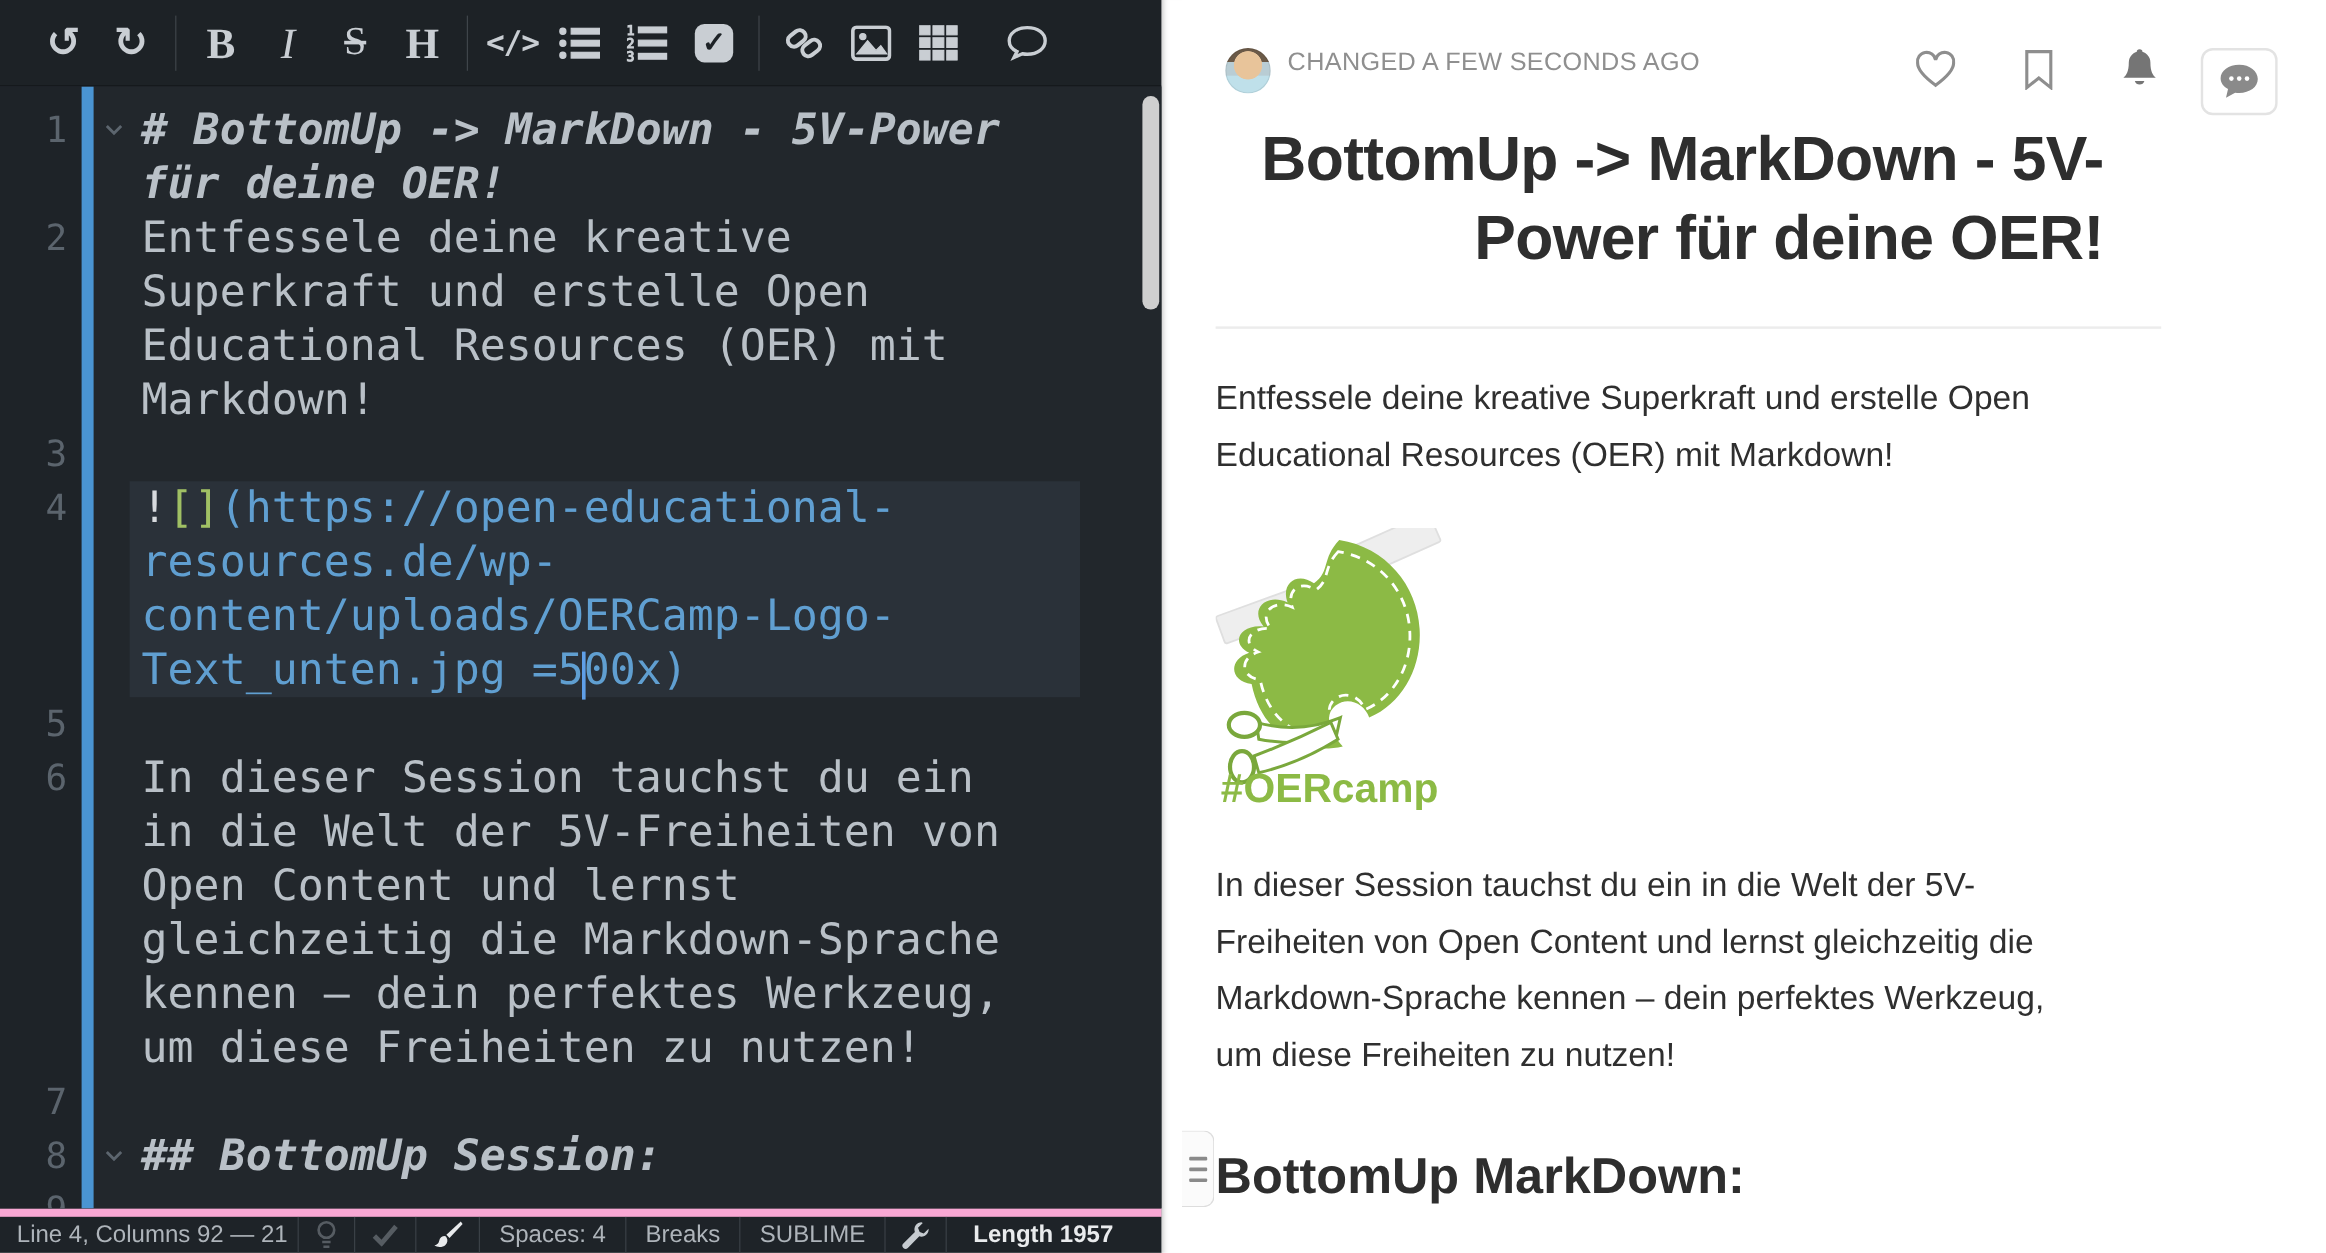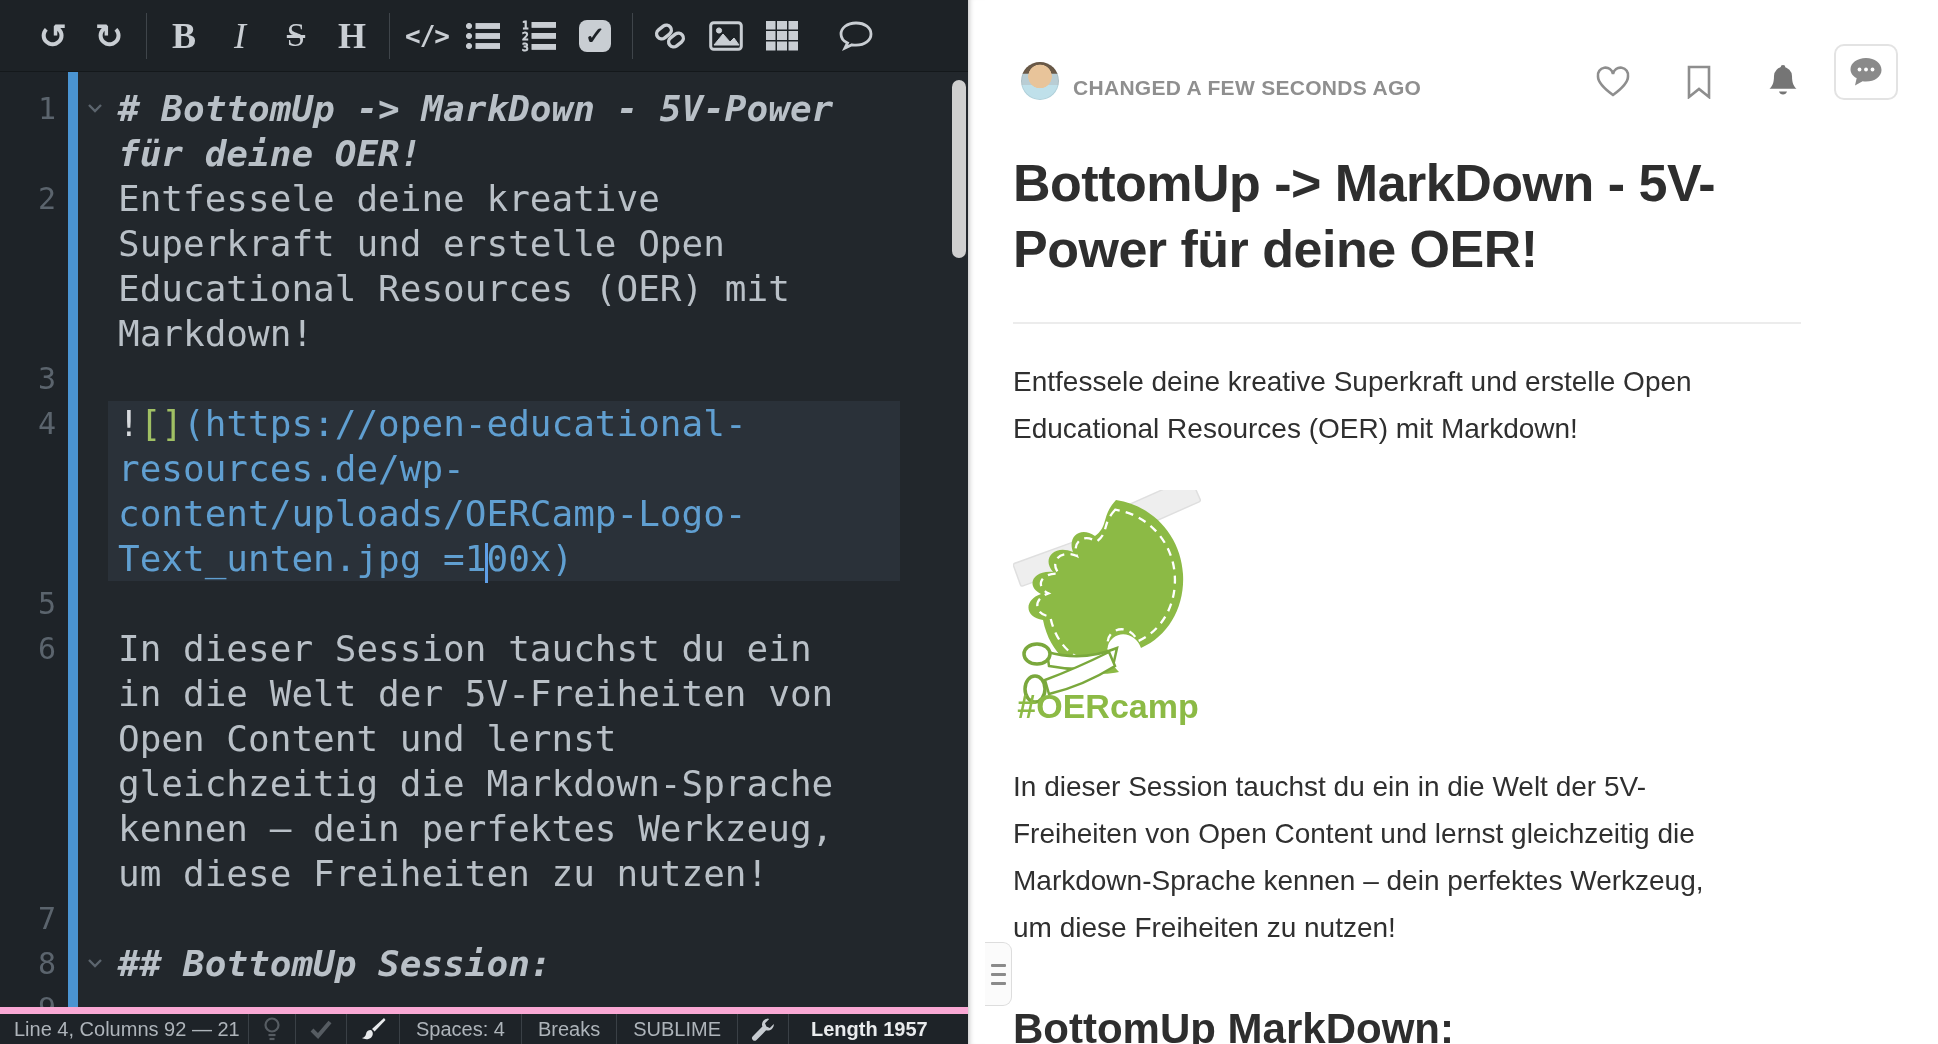--- a/index.html
+++ b/index.html
@@ -58,35 +58,35 @@
   .sb-icon { padding:0 13px; }
   .sb-length { color:#e9ebed; font-weight:bold; flex:none; padding:0 22px; }
 
   
   .split-divider { width:17px; flex:none; background:#fff;
                    box-shadow: inset 6px 0 6px -6px rgba(0,0,0,0.35); }
 
   
   .preview-pane { flex:1; position:relative; background:#fff; overflow:hidden; }
   .preview-inner { padding:40px 40px 0 28px; }
-  .doc-header { display:flex; align-items:flex-end; height:60px;font-weight:bold; }
+  .doc-header { display:flex; align-items:flex-start; height:60px; }
   .avatar { width:38px; height:38px; border-radius:50%; flex:none; margin-left:8px;
             background:
               radial-gradient(circle at 50% 38%, #e8c49a 0 38%, rgba(0,0,0,0) 40%),
               linear-gradient(180deg, #6b5a48 0 30%, #b9cdd4 31% 60%, #bfe0ea 61%);
             box-shadow: inset 0 0 0 1px rgba(0,0,0,0.08); }
   .changed-label { margin-left:14px; color:#8f8f8f; font-size:21px; letter-spacing:0.3px; flex:1;
                    white-space:nowrap; overflow:hidden; }
   .doc-actions { display:flex; align-items:center; gap:54px; margin-right:6px; }
   .action-icon { cursor:pointer; display:flex; align-items:center; justify-content:center; }
   .comment-btn { width:64px; height:56px; border:2px solid #e3e3e3; border-radius:10px;
                  display:flex; align-items:center; justify-content:center; cursor:pointer; margin-left:28px; }
 
-  .doc-title { margin-top:50px; max-width:740px; font-size:52px; line-height:66px; font-weight:bold;
-               color:#2e2e2e; letter-spacing:-0.5px; }
+  .doc-title { max-width:740px; font-size:52px; line-height:66px; font-weight:bold;
+               color:#2e2e2e; letter-spacing:-0.5px;text-align:right; }
   .title-rule { border:none; border-top:2px solid #ececec; margin-top:40px; width:788px; }
   .doc-p { margin-top:34px; max-width:730px; font-size:28px; line-height:47px; color:#2f2f2f; }
   .logo-wrap { margin-top:38px; width:190px; }
   .doc-h2 { margin-top:54px; font-size:42px; font-weight:bold; color:#2e2e2e; }
 
   .pane-handle { position:absolute; left:0; top:942px; width:27px; height:64px;
                  background:#fbfbfb; border:1px solid #ddd; border-left:none;
                  border-radius:0 9px 9px 0; display:flex; flex-direction:column;
                  align-items:center; justify-content:center; gap:6px; cursor:ew-resize; }
   .pane-handle i { display:block; width:15px; height:3px; background:#8a8a8a; border-radius:1px; }
@@ -210,21 +210,21 @@
           <div class="text">Entfessele deine kreative Superkraft und erstelle Open Educational Resources (OER) mit Markdown!</div>
         </div>
 
         <div class="row">
           <span class="lnum">3</span>
           <div class="text"></div>
         </div>
 
         <div class="row active">
           <span class="lnum">4</span>
-          <div class="text"><span class="tok-bang">!</span><span class="tok-bracket">[]</span><span class="tok-url">(https://open-educational-resources.de/wp-content/uploads/OERCamp-Logo-Text_unten.jpg =1</span><span class="cursor"></span><span class="tok-url">00x)</span></div>
+          <div class="text"><span class="tok-bang">!</span><span class="tok-bracket">[]</span><span class="tok-url">(https://open-educational-resources.de/wp-content/uploads/OERCamp-Logo-Text_unten.jpg =5</span><span class="cursor"></span><span class="tok-url">00x)</span></div>
         </div>
 
         <div class="row">
           <span class="lnum">5</span>
           <div class="text"></div>
         </div>
 
         <div class="row">
           <span class="lnum">6</span>
           <div class="text">In dieser Session tauchst du ein in die Welt der 5V-Freiheiten von Open Content und lernst gleichzeitig die Markdown-Sprache kennen – dein perfektes Werkzeug, um diese Freiheiten zu nutzen!</div>

